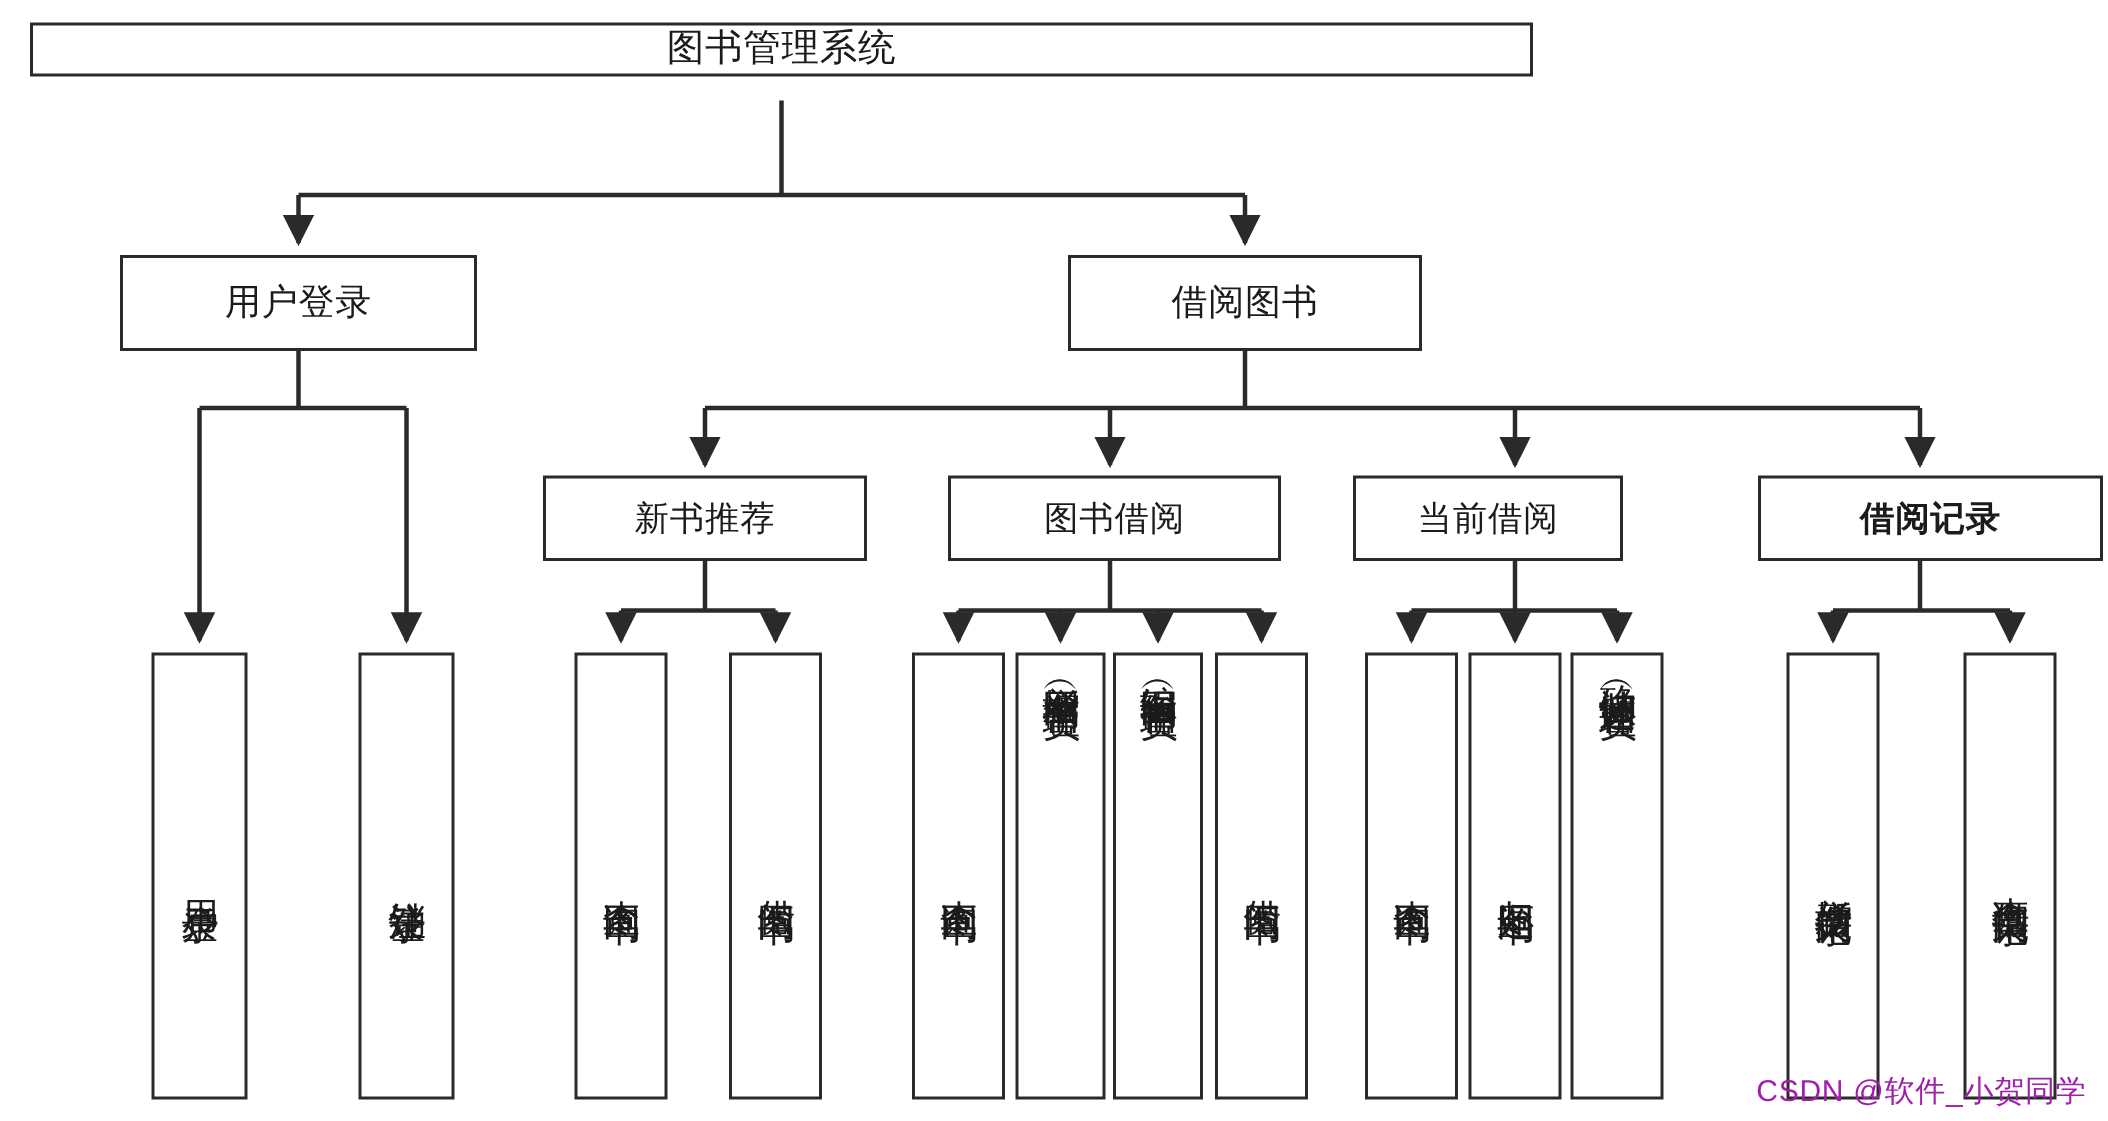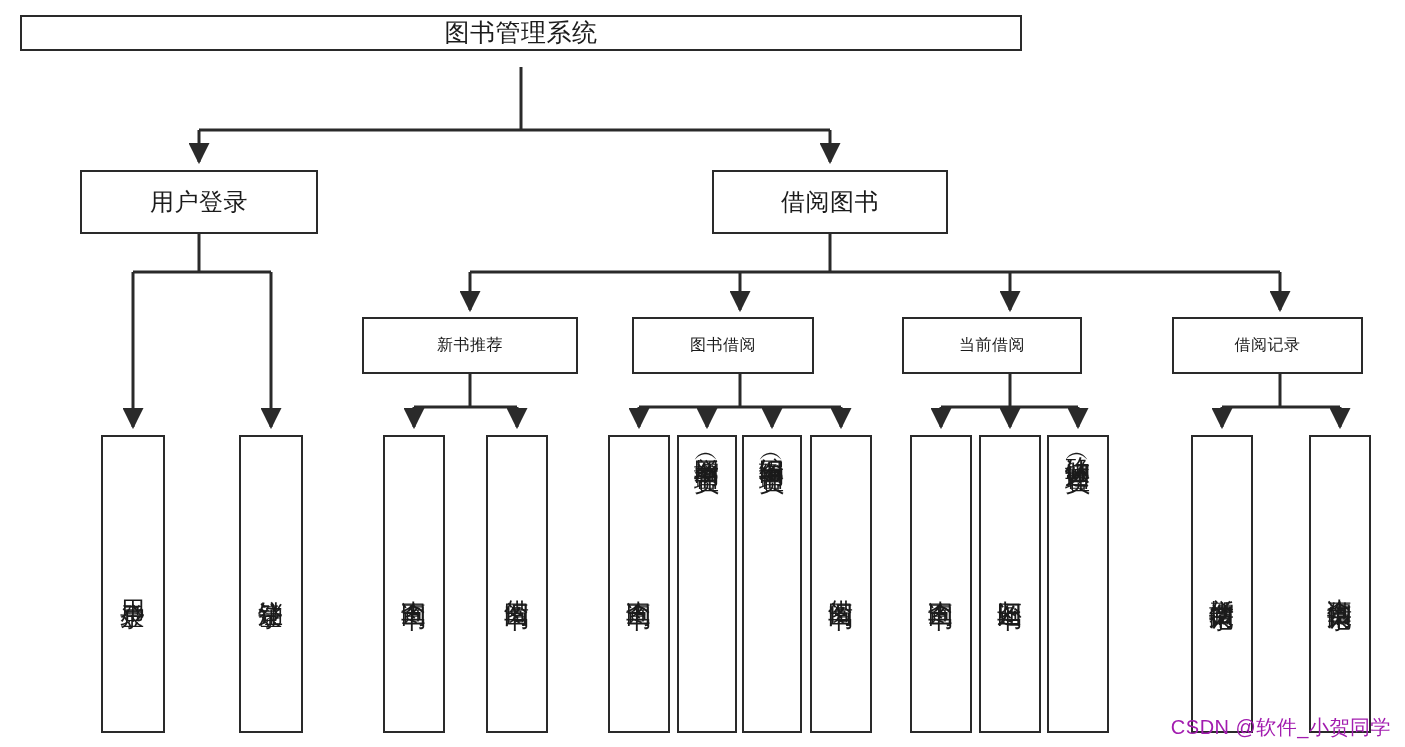--- a/index.html
+++ b/index.html
@@ -36,21 +36,21 @@
     z-index: 3;
   }
   .node .label {
     display: block;
     text-align: center;
     line-height: 1.18;
     letter-spacing: 0.5px;
   }
   .node-root .label { font-size: 25px; }
   .node-l1 .label { font-size: 24px; }
-  .node-l2 .label { font-size: 16px; }
+  .node-l2 .label { font-size: 23px; }
 
   .node-leaf {
     align-items: flex-start;
     justify-content: center;
     padding-top: 0;
   }
   .node-leaf .label {
     writing-mode: vertical-rl;
     text-orientation: upright;
     font-size: 25px;
@@ -134,27 +134,27 @@
   <div class="node node-l1" style="left:80px; top:170px; width:238px; height:64px;">
     <span class="label">用户登录</span>
   </div>
   <div class="node node-l1" style="left:712px; top:170px; width:236px; height:64px;">
     <span class="label">借阅图书</span>
   </div>
 
   <div class="node node-l2" style="left:362px; top:317px; width:216px; height:57px;">
     <span class="label">新书推荐</span>
   </div>
-  <div class="node node-l2" style="left:632px; top:317px; width:182px; height:57px;">
+  <div class="node node-l2" style="left:632px; top:317px; width:222px; height:57px;">
     <span class="label">图书借阅</span>
   </div>
   <div class="node node-l2" style="left:902px; top:317px; width:180px; height:57px;">
     <span class="label">当前借阅</span>
   </div>
-  <div class="node node-l2" style="left:1172px; top:317px; width:191px; height:57px;">
+  <div class="node node-l2" style="left:1172px; top:317px; width:230px; height:57px;font-weight:bold;">
     <span class="label">借阅记录</span>
   </div>
 
   <div class="node node-leaf leaf-center" style="left:101px; top:435px; width:64px; height:298px;">
     <span class="label">用户登录</span>
   </div>
   <div class="node node-leaf leaf-center" style="left:239px; top:435px; width:64px; height:298px;">
     <span class="label">注销登录</span>
   </div>
 

